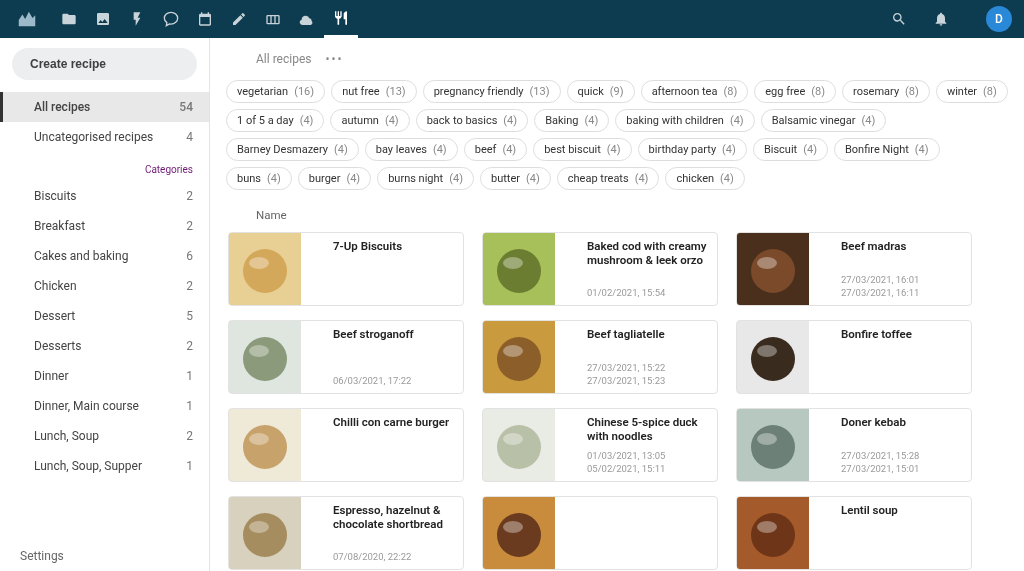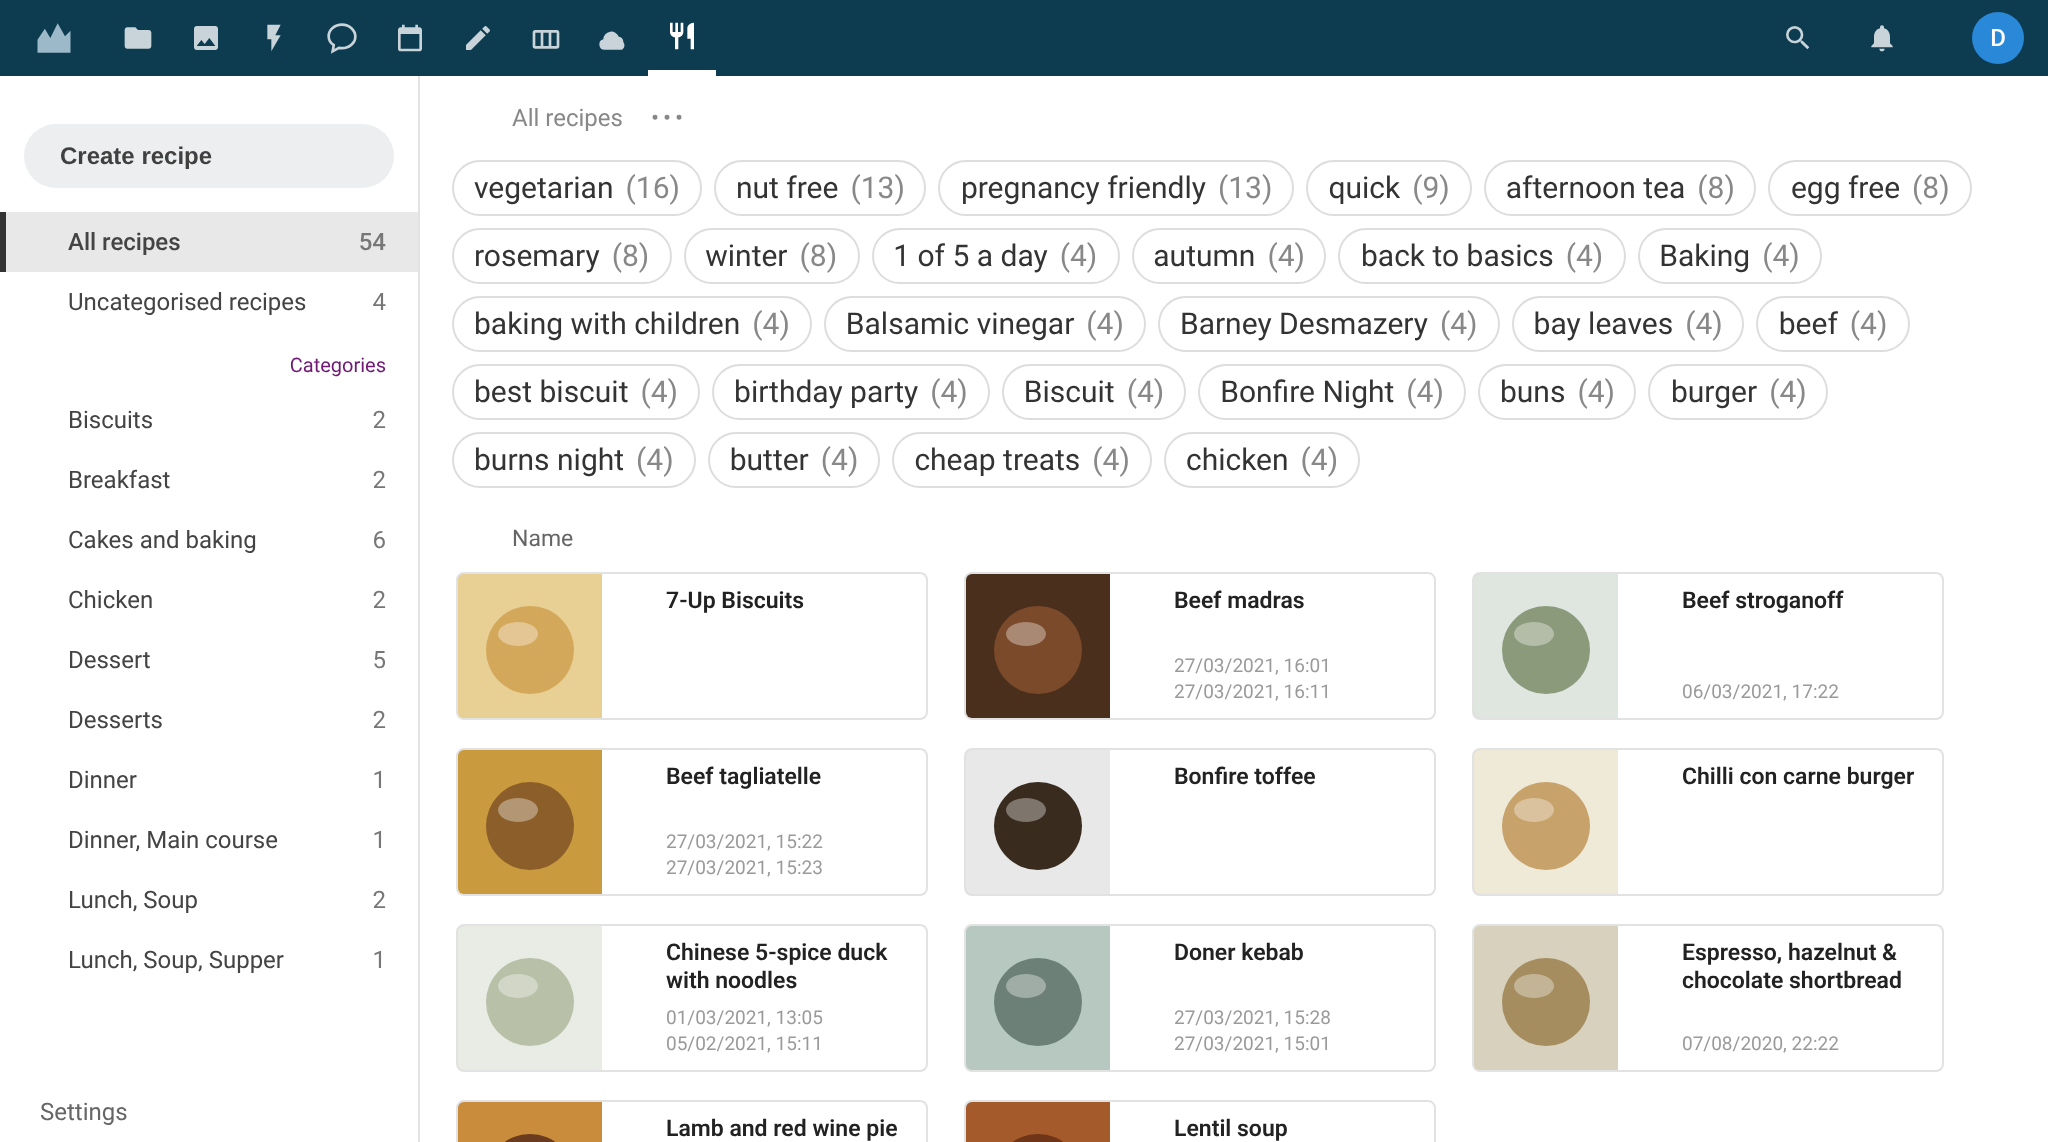--- a/index.html
+++ b/index.html
@@ -10,38 +10,38 @@
   .topbar .logo { width: 30px; height: 30px; margin-right: 10px; display: flex; align-items: center; justify-content: center; }
   .topbar .nav-icon { width: 34px; height: 38px; display: flex; align-items: center; justify-content: center; cursor: pointer; color: #c8d4da; }
   .topbar .nav-icon.active { border-bottom: 3px solid #fff; color: #fff; }
   .topbar .nav-icon svg { width: 16px; height: 16px; fill: currentColor; }
   .topbar .spacer { flex: 1; }
   .topbar .right { display: flex; align-items: center; gap: 8px; }
   .topbar .avatar { width: 26px; height: 26px; border-radius: 50%; background: #2a88d8; color: #fff; display: flex; align-items: center; justify-content: center; font-size: 12px; font-weight: 500; margin-left: 20px; }
 
   .layout { display: flex; height: calc(571px - 38px); }
   
-  .sidebar { width: 210px; border-right: 1px solid #e3e3e3; display: flex; flex-direction: column; padding-top: 20px; overflow-y: auto; }
+  .sidebar { width: 210px; border-right: 1px solid #e3e3e3; display: flex; flex-direction: column; padding-top: 6px; overflow-y: auto; }
   .create-btn { margin: 4px 12px 12px; background: #eceeef; border: none; border-radius: 18px; padding: 9px 18px; font-size: 12px; font-weight: 600; color: #404040; text-align: left; cursor: pointer; }
   .url-input-wrap { margin: 0 12px 14px; border-bottom: 1px solid #ddd; display: flex; align-items: center; padding: 4px 0; }
   .url-input { flex: 1; border: none; outline: none; font-size: 11px; color: #aaa; background: transparent; }
   .url-arrow { color: #999; }
   
   .side-item { display: flex; justify-content: space-between; padding: 8px 16px 8px 34px; font-size: 12px; cursor: pointer; color: #444; }
   .side-item.active { background: #e8e8e8; border-left: 3px solid #333; padding-left: 31px; font-weight: 500; }
   .side-item .count { color: #777; }
   .side-section { padding: 12px 16px 6px 20px; font-size: 10px; color: #701a75; text-align: right; }
   .side-settings { padding: 8px 16px 8px 20px; font-size: 12px; color: #666; margin-top: auto; }
 
   .main { flex: 1; overflow-y: auto; padding: 10px 16px; }
   .breadcrumb { display: flex; align-items: center; color: #888; font-size: 12px; padding: 4px 8px 14px 30px; gap: 14px; }
   .breadcrumb .dots { letter-spacing: 2px; }
 
   .tags { display: flex; flex-wrap: wrap; gap: 6px; margin-bottom: 12px; }
-  .tag { border: 1px solid #ddd; border-radius: 14px; padding: 4px 10px; font-size: 15px; display: flex; gap: 6px; align-items: center; cursor: pointer; background: #fff; white-space: nowrap; }
+  .tag { border: 1px solid #ddd; border-radius: 14px; padding: 4px 10px; font-size: 11px; display: flex; gap: 6px; align-items: center; cursor: pointer; background: #fff; white-space: nowrap; }
   .tag .tag-count { color: #888; }
 
   .col-header { padding: 6px 30px 10px; font-size: 11.5px; color: #666; }
 
   .cards { display: flex; flex-wrap: wrap; gap: 14px 18px; padding: 0 2px; }
   .card { width: 236px; border: 1px solid #e2e2e2; border-radius: 4px; display: flex; overflow: hidden; background: #fff; gap: 24px; }
   .card .thumb { width: 72px; height: 72px; flex-shrink: 0; background: #d5c9b1; }
   .card .thumb svg { width: 72px; height: 72px; display: block; }
   .card .body { flex: 1; padding: 6px 8px; display: flex; flex-direction: column; justify-content: space-between; min-width: 0; }
   .card .title { font-size: 11.5px; font-weight: 600; line-height: 1.25; color: #222; }
@@ -311,20 +311,33 @@
             </svg>
           </div>
           <div class="body">
             <div class="title">7-Up Biscuits</div>
             <div class="dates"></div>
           </div>
         </div>
         <div class="card">
           <div class="thumb">
             <svg viewBox="0 0 72 72">
+              <rect width="72" height="72" fill="#a7c05a"></rect>
+              <circle cx="36" cy="38" r="22" fill="#6b7d30"></circle>
+              <ellipse cx="30" cy="30" rx="10" ry="6" fill="rgba(255,255,255,0.35)"></ellipse>
+            </svg>
+          </div>
+          <div class="body">
+            <div class="title">Baked cod with creamy mushroom &amp; leek orzo</div>
+            <div class="dates">01/02/2021, 15:54</div>
+          </div>
+        </div>
+        <div class="card">
+          <div class="thumb">
+            <svg viewBox="0 0 72 72">
               <rect width="72" height="72" fill="#4a2f1d"></rect>
               <circle cx="36" cy="38" r="22" fill="#7b4a2a"></circle>
               <ellipse cx="30" cy="30" rx="10" ry="6" fill="rgba(255,255,255,0.35)"></ellipse>
             </svg>
           </div>
           <div class="body">
             <div class="title">Beef madras</div>
             <div class="dates">27/03/2021, 16:01<br>27/03/2021, 16:11</div>
           </div>
         </div>
@@ -420,24 +433,20 @@
           </div>
         </div>
         <div class="card">
           <div class="thumb">
             <svg viewBox="0 0 72 72">
               <rect width="72" height="72" fill="#c98c3d"></rect>
               <circle cx="36" cy="38" r="22" fill="#6a3b1e"></circle>
               <ellipse cx="30" cy="30" rx="10" ry="6" fill="rgba(255,255,255,0.35)"></ellipse>
             </svg>
           </div>
-          <div class="body">
-            <div class="title">Lamb and red wine pie</div>
-            <div class="dates">14/03/2021, 11:14<br>16/03/2021, 15:10</div>
-          </div>
         </div>
         <div class="card">
           <div class="thumb">
             <svg viewBox="0 0 72 72">
               <rect width="72" height="72" fill="#a45a2a"></rect>
               <circle cx="36" cy="38" r="22" fill="#6e3518"></circle>
               <ellipse cx="30" cy="30" rx="10" ry="6" fill="rgba(255,255,255,0.35)"></ellipse>
             </svg>
           </div>
           <div class="body">

